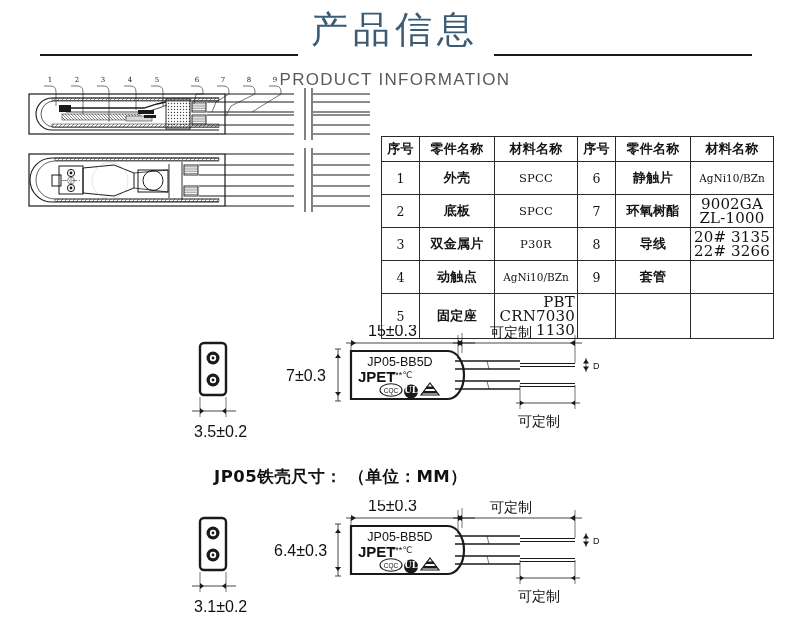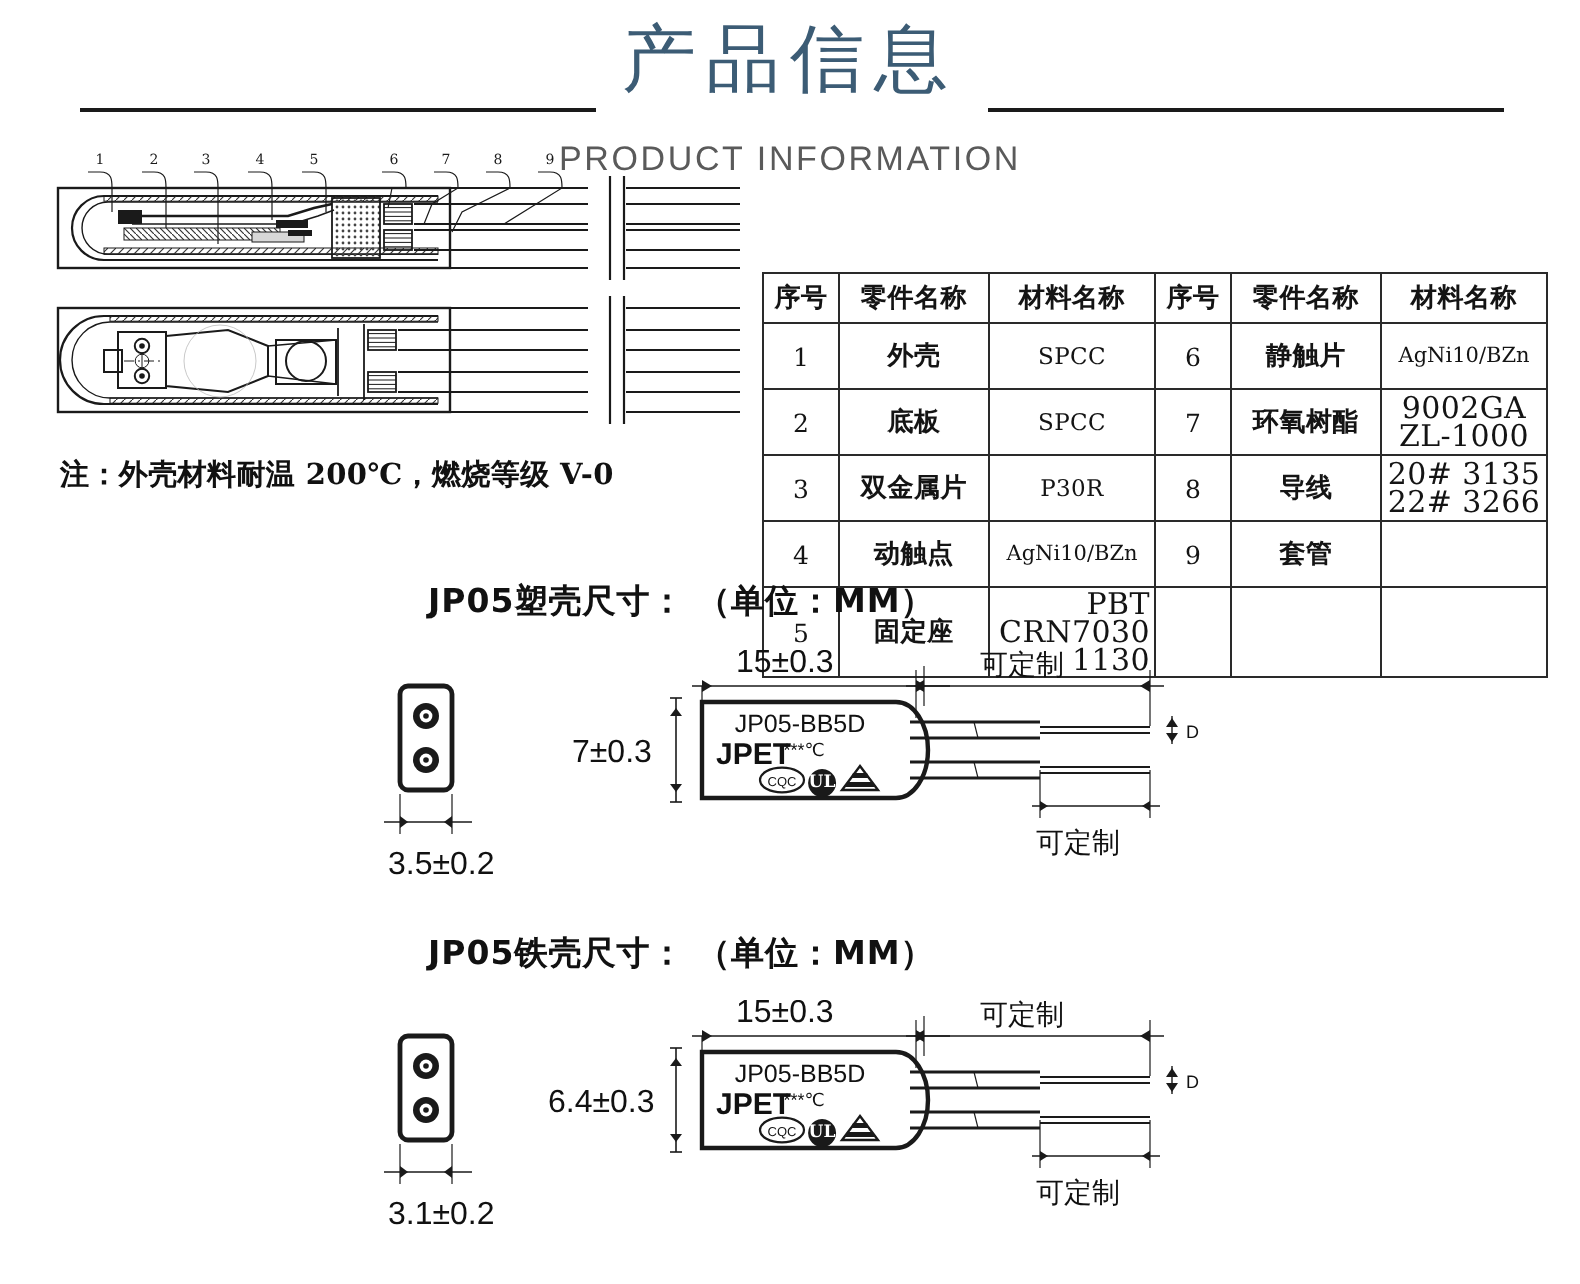--- a/index.html
+++ b/index.html
@@ -296,21 +296,20 @@
           <path d="M173,114 L268,114 M173,124 L268,124" stroke-width="1.1"></path>
           <path d="M199,82 L268,82 M199,134 L268,134" stroke-width="1.1"></path>
           <path d="M279,76 L279,140" stroke-width="1.1"></path>
           <path d="M286,76 L286,140" stroke-width="1.1"></path>
           <path d="M287,82 L344,82 M287,93 L344,93 M287,103 L344,103 M287,114 L344,114 M287,124 L344,124 M287,134 L344,134" stroke-width="1.1"></path>
         </g>
       </g>
     </svg>
   </div>
 
-  <div id="note-line">注：外壳材料耐温 200℃，燃烧等级 V-0</div>
 
   <table id="parts-table">
     <colgroup>
       <col class="col-idx">
         <col class="col-name">
         <col class="col-mat">
       <col class="col-idx">
         <col class="col-name">
         <col class="col-mat">
     </colgroup>
@@ -387,21 +386,20 @@
         </td>
         <td class="idx"></td>
         <td class="name"></td>
         <td class="mat">
           <span class="mline"></span>
         </td>
       </tr>
     </tbody>
   </table>
 
-  <div class="sec-heading" id="sec-heading-plastic">JP05塑壳尺寸： （单位：MM）</div>
 
   <div class="dimdrawing" id="dim-plastic">
     <svg width="600" height="130" viewBox="0 0 600 130">
       <g stroke="#1a1a1a" fill="none" stroke-width="1">
 
         <g>
           <rect x="10" y="18" width="26" height="52" rx="4" ry="4" stroke-width="2.4"></rect>
           <circle cx="23" cy="33" r="6.5" fill="#1a1a1a" stroke="none"></circle>
           <circle cx="23" cy="33" r="3.2" fill="#ffffff" stroke="none"></circle>
           <circle cx="23" cy="33" r="1.4" fill="#1a1a1a" stroke="none"></circle>

